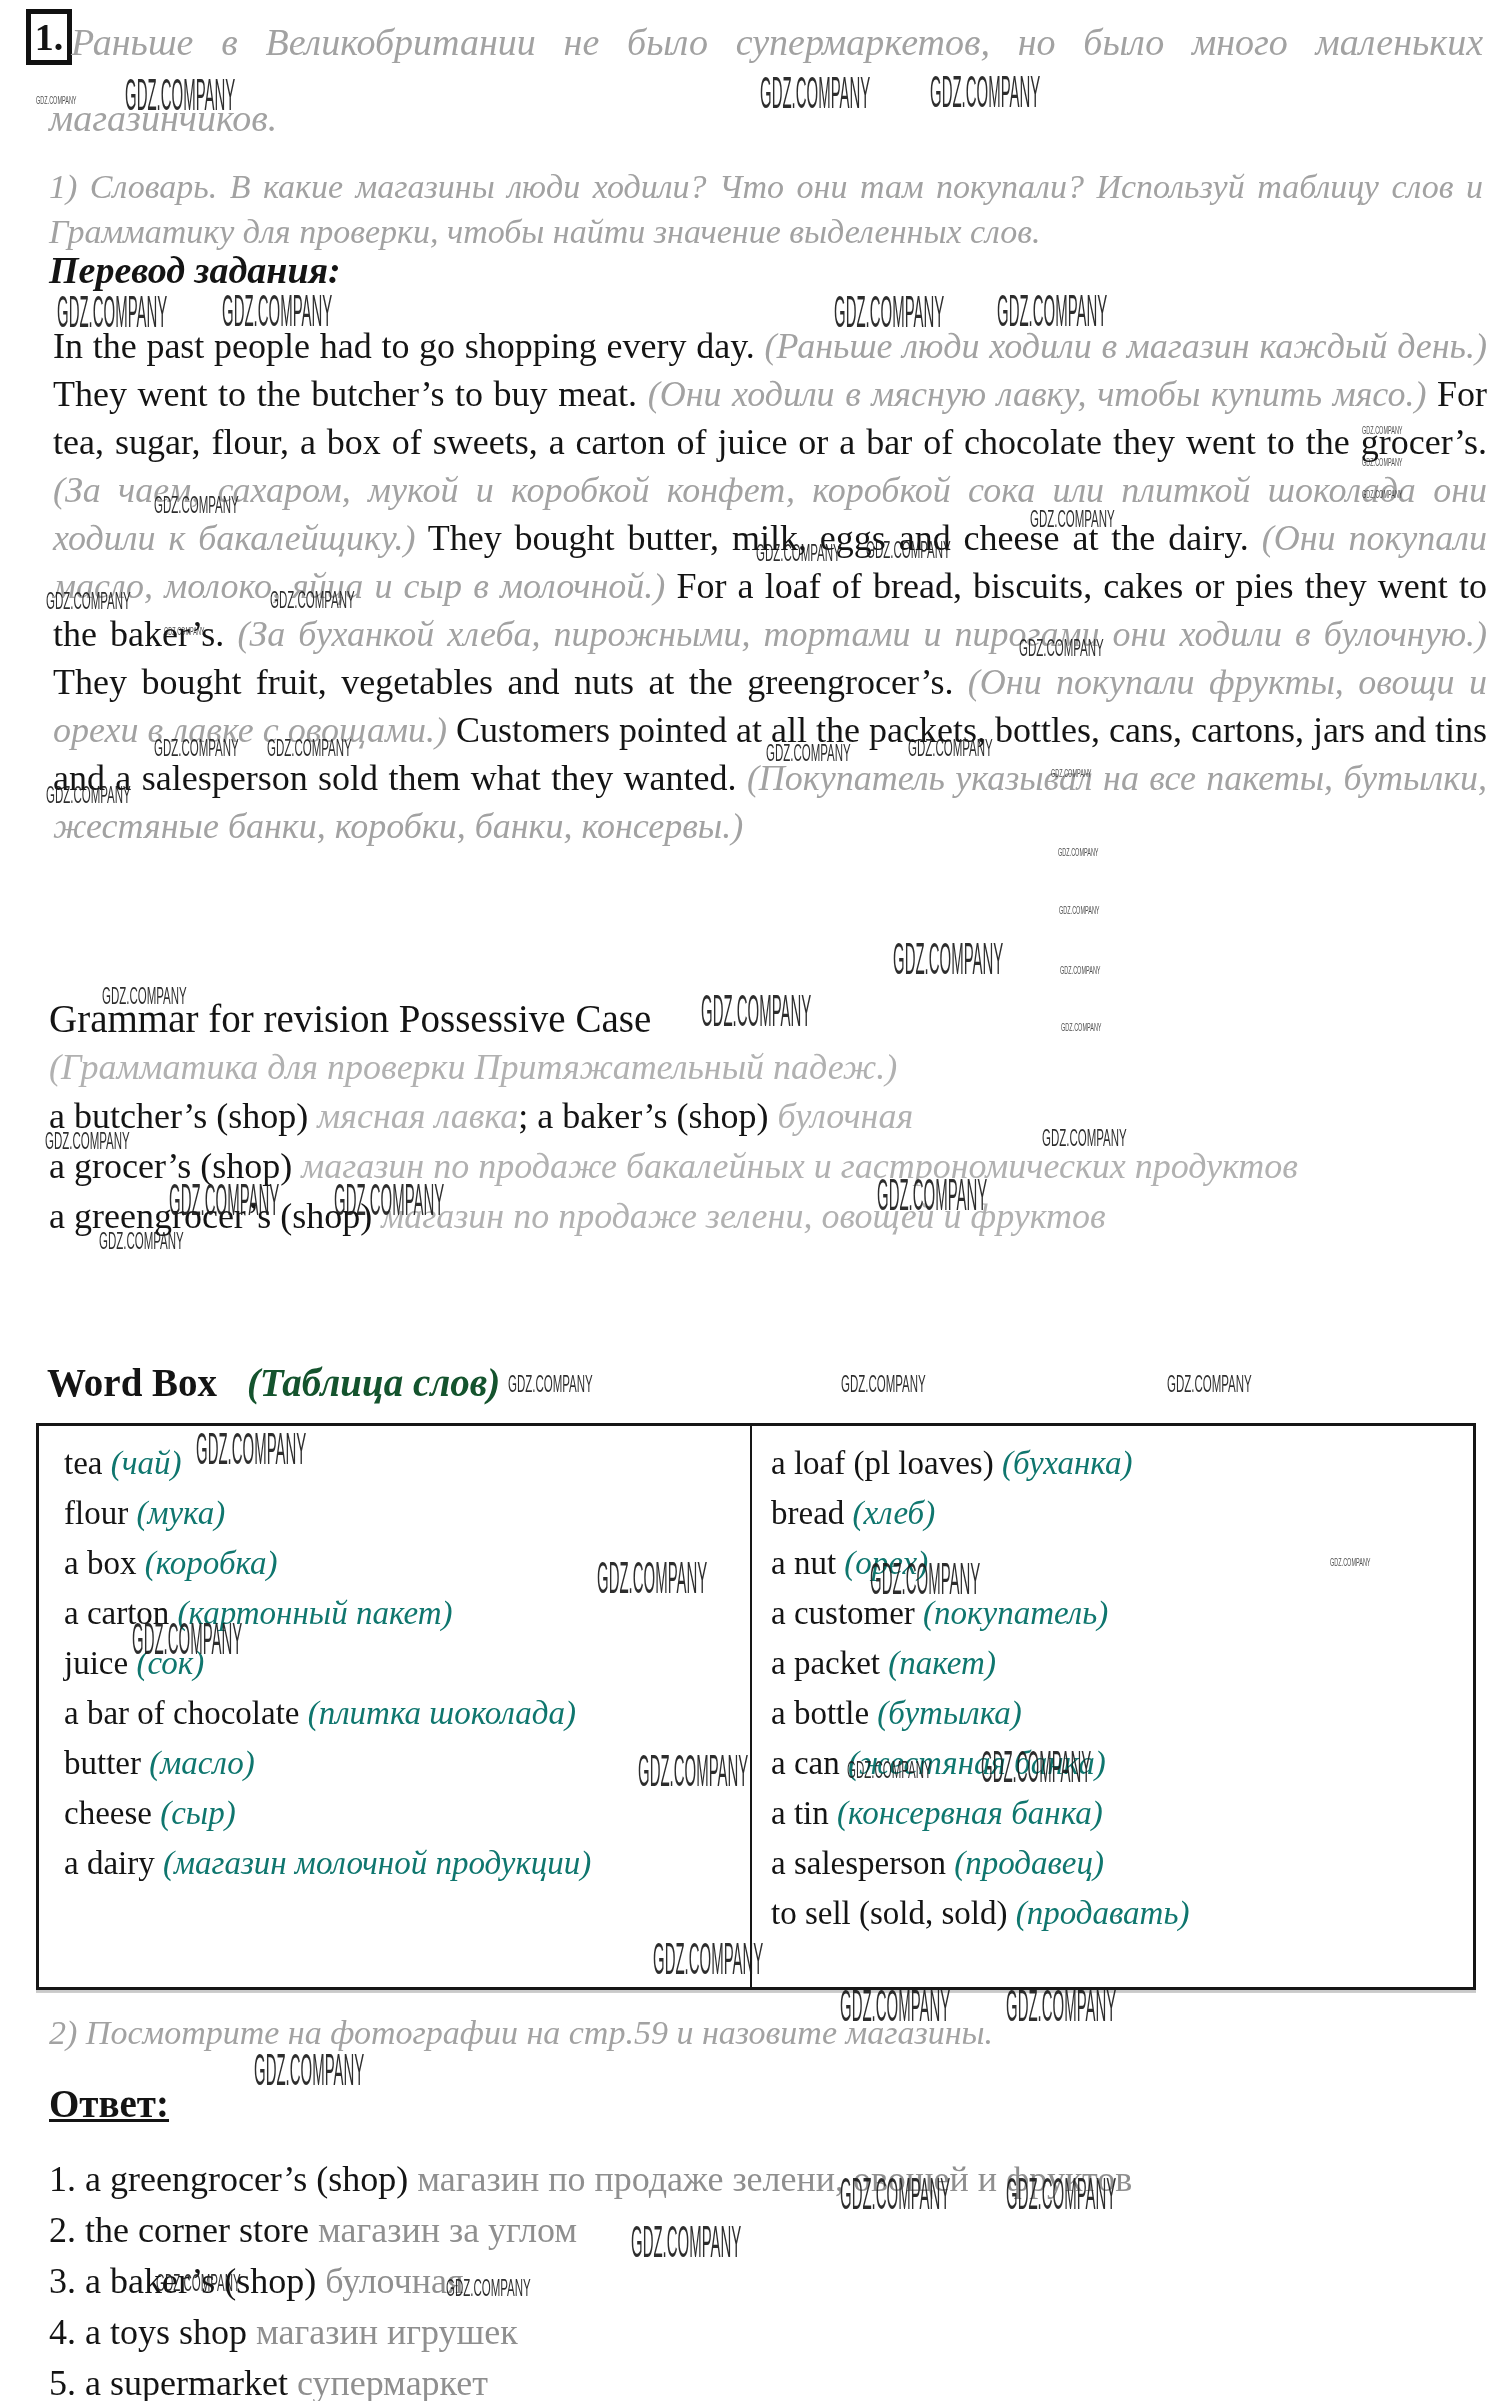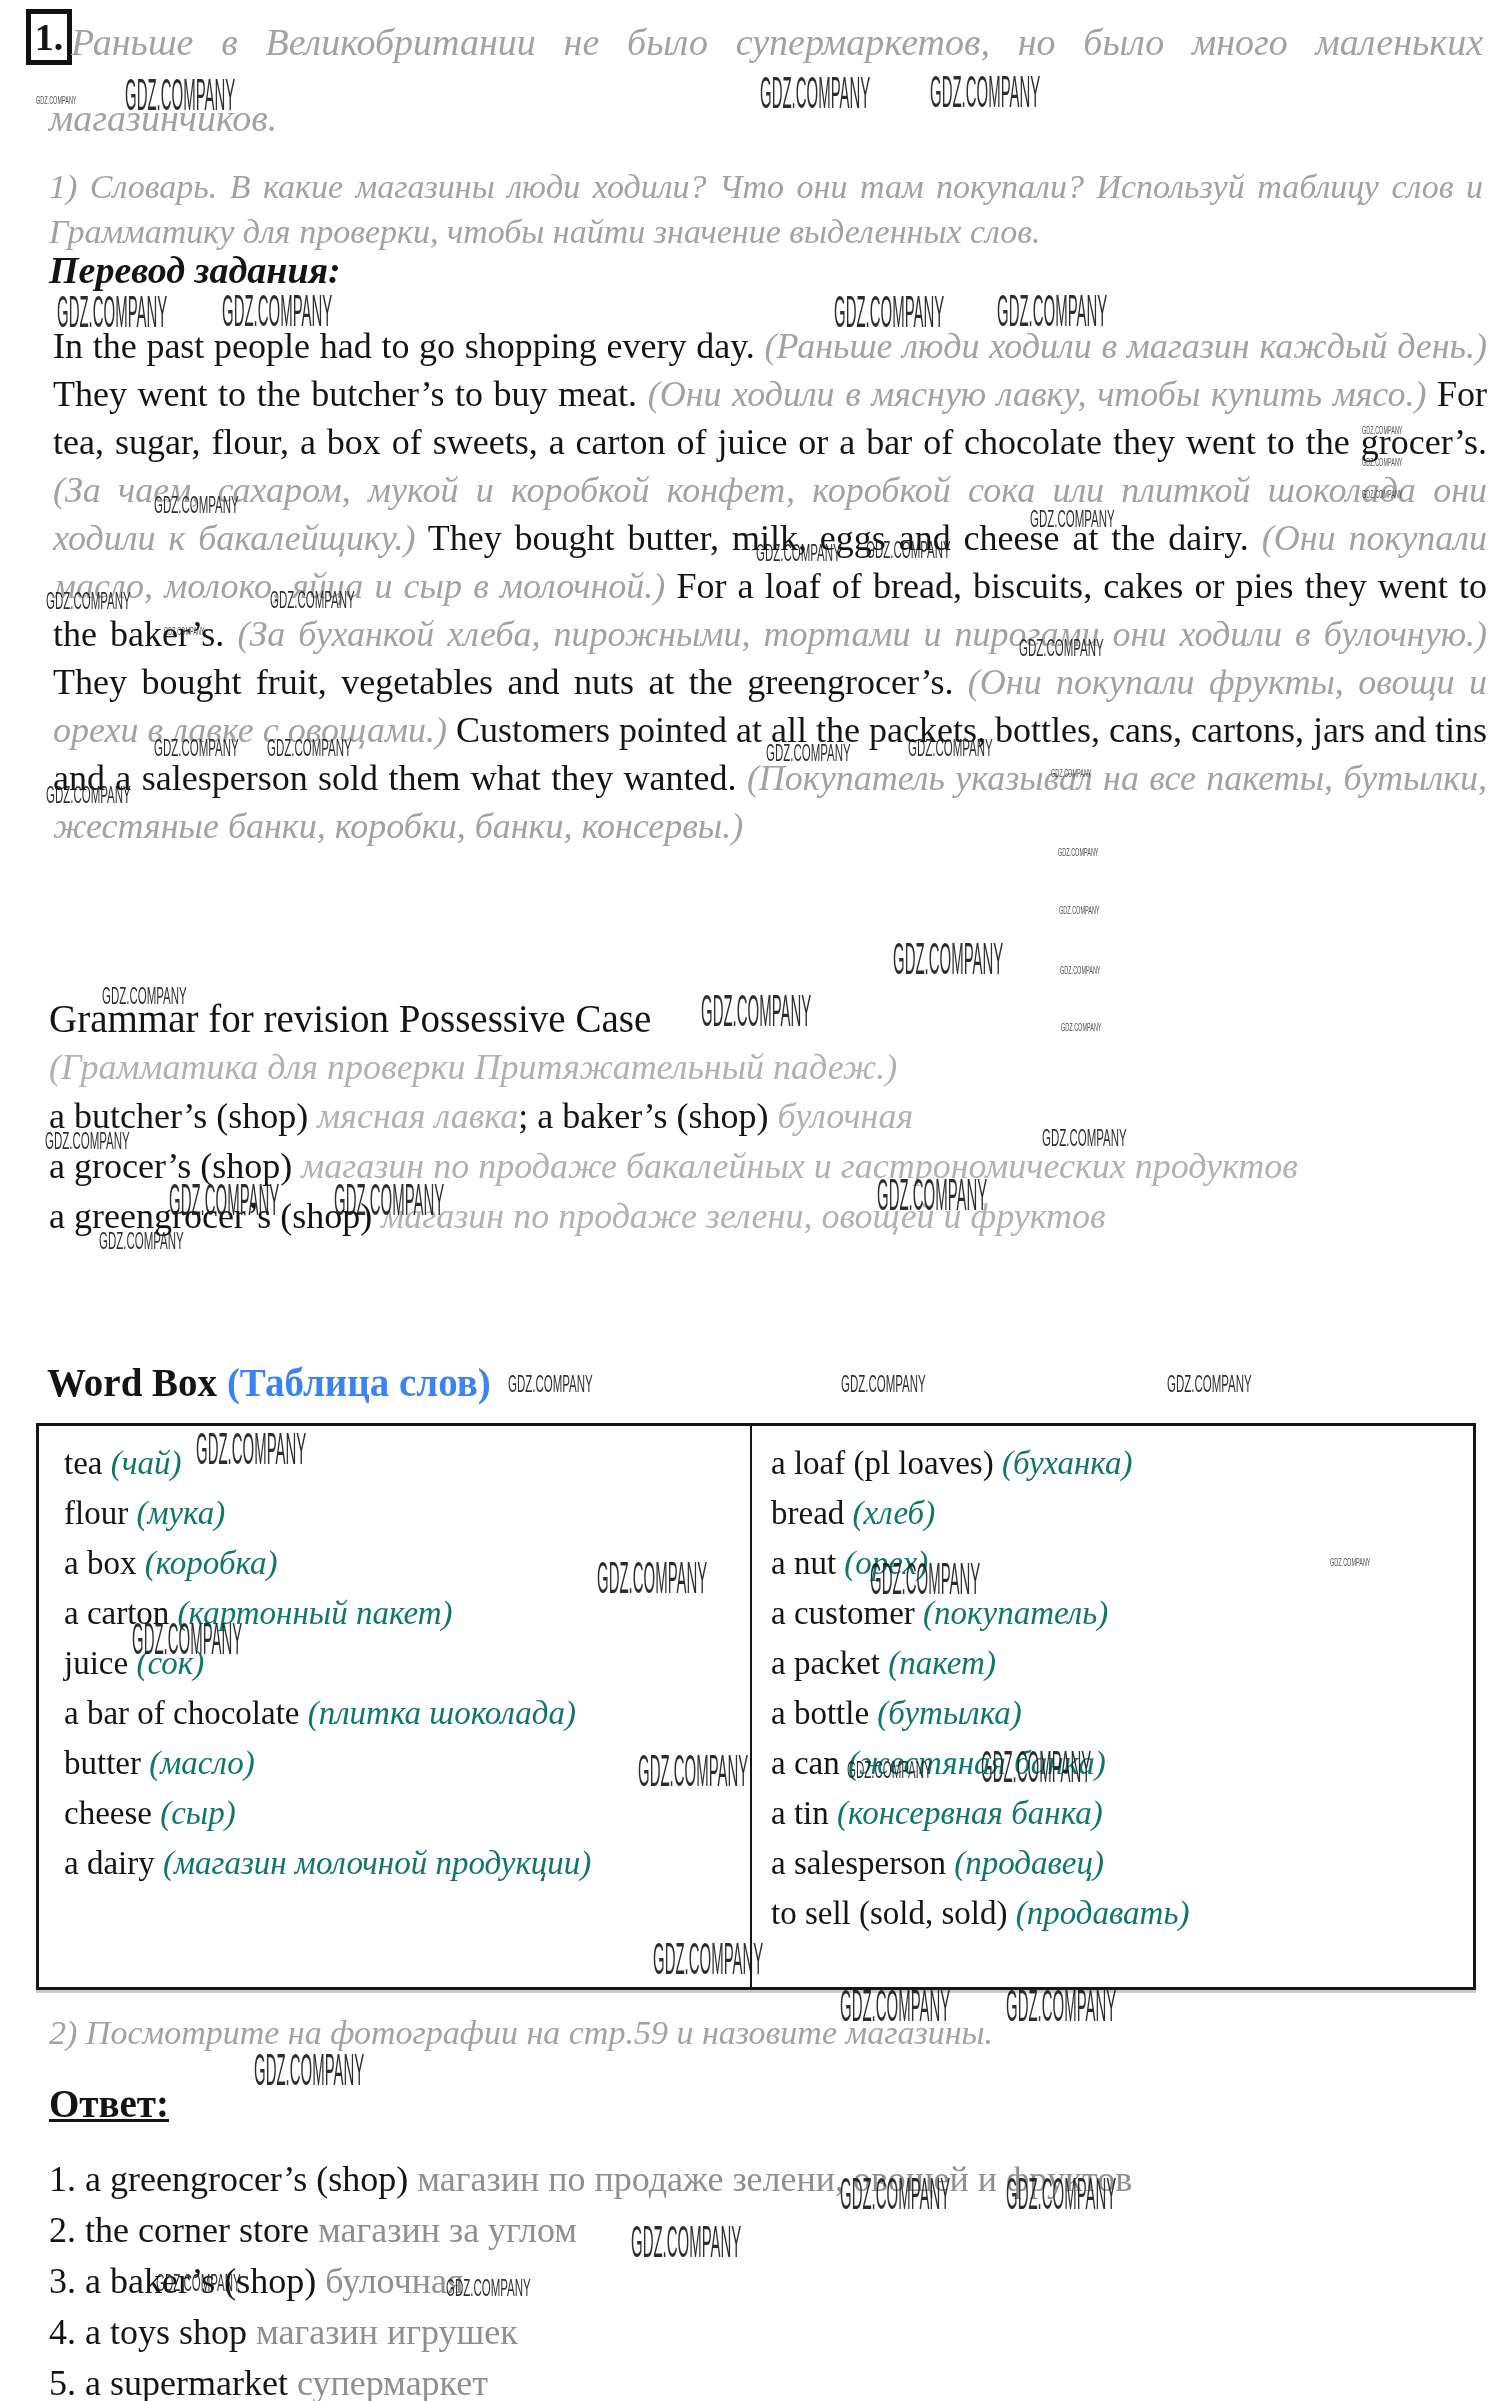--- a/index.html
+++ b/index.html
@@ -37,21 +37,21 @@
   .translation .ru{color:#a2a2a2;font-style:italic;}
   
   .grammar{position:absolute;left:49px;top:995px;width:1434px;z-index:1;}
   .grammar-heading{margin:0;font-size:39px;font-weight:normal;line-height:48px;}
   .grammar-ru{margin:0;font-size:36px;line-height:48px;color:#b1b1b1;font-style:italic;}
   .grammar-line{margin:0;font-size:36px;line-height:50px;}
   .grammar-line .ru{color:#b1b1b1;font-style:italic;}
   .grammar-line.narrow{width:1276px;}
   
   .wordbox-heading{position:absolute;left:47px;top:1360px;margin:0;font-size:39px;z-index:1;}
-  .wordbox-heading .ru{color:#3b82f6;}
+  .wordbox-heading .ru{color:#14532d;font-style:italic;margin-left:20px;}
   .wb-table{
     position:absolute;left:36px;top:1423px;width:1440px;height:567px;
     border:3.6px solid #161616;box-sizing:border-box;display:flex;z-index:1;
     box-shadow:0 2.9px 0 #c9c9c9;
   }
   .wb-col{box-sizing:border-box;padding-top:11.6px;}
   .wb-col.left{width:711px;padding-left:25px;}
   .wb-col.right{flex:1;border-left:2.2px solid #161616;padding-left:19px;}
   .wb-row{font-size:33px;line-height:50px;white-space:nowrap;}
   .wb-row .ru{color:#0f766e;font-style:italic;}

